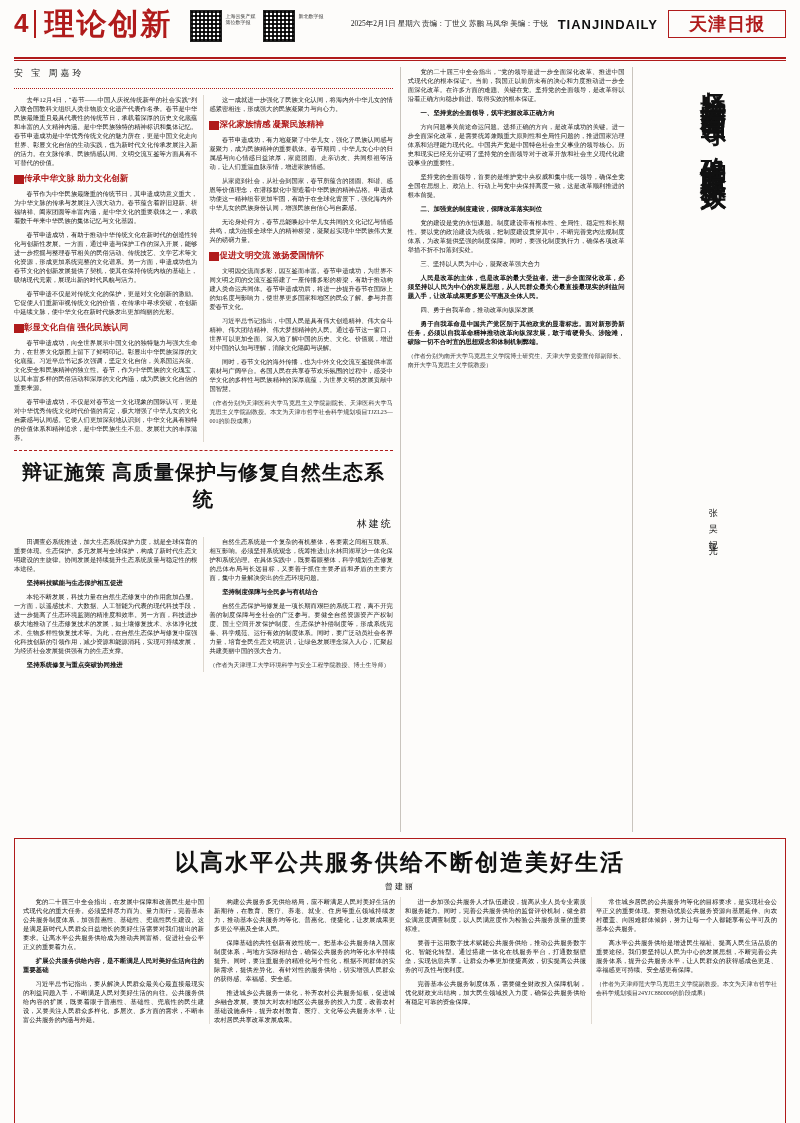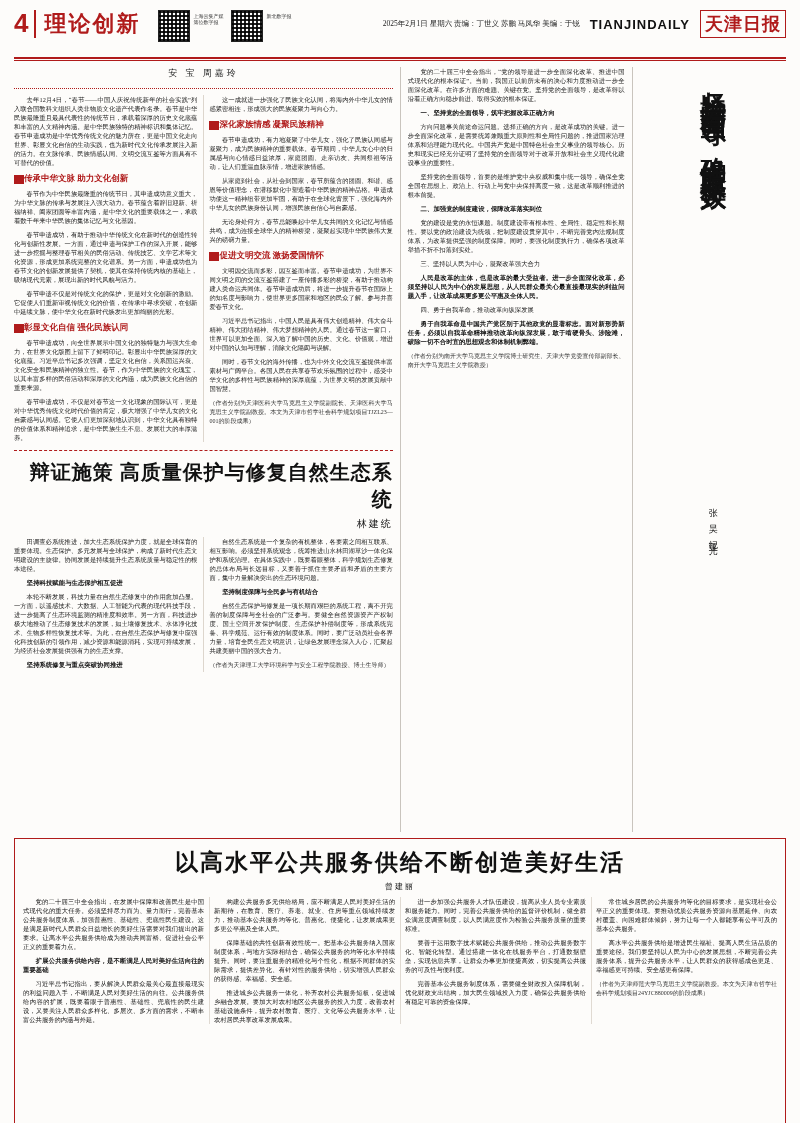--- a/index.html
+++ b/index.html
@@ -9,57 +9,57 @@
     font-family:"Liberation Serif", serif;
     color:#111;
     overflow:hidden;
   }
   .page{position:relative;width:800px;height:1123px;box-sizing:border-box;padding:0 14px;}
 
   
   .masthead{display:flex;align-items:flex-start;padding-top:10px;height:44px;}
   .page-num{font-family:"Liberation Sans",sans-serif;font-weight:bold;font-size:26px;color:#b01b1b;line-height:1;padding-right:6px;}
   .masthead-sep{width:2px;background:#b01b1b;height:28px;margin:0 8px 0 0;}
-  .section-name{font-family:"Liberation Sans",sans-serif;font-weight:bold;font-size:22px;color:#b01b1b;letter-spacing:2px;line-height:28px;}
+  .section-name{font-family:"Liberation Sans",sans-serif;font-weight:bold;font-size:30px;color:#b01b1b;letter-spacing:2px;line-height:28px;}
   .qr{width:30px;height:30px;margin-left:18px;background:
      repeating-linear-gradient(90deg,#222 0 2px,#fff 2px 4px),
      repeating-linear-gradient(0deg,#222 0 2px,transparent 2px 4px);
      background-blend-mode:multiply;border:1px solid #222;}
   .qr2{margin-left:4px;}
   .qr-label{font-size:5px;line-height:6px;color:#333;margin-left:3px;padding-top:4px;width:34px;}
   .masthead-right{margin-left:auto;display:flex;align-items:center;gap:10px;}
   .issue-meta{font-size:7.5px;color:#222;white-space:nowrap;}
   .paper-en{font-family:"Liberation Sans",sans-serif;font-size:13px;letter-spacing:1px;color:#111;font-weight:bold;}
-  .paper-cn{font-family:"Liberation Serif",serif;font-weight:bold;font-size:18px;color:#b01b1b;border:1px solid #b01b1b;padding:1px 4px;letter-spacing:1px;}
+  .paper-cn{font-family:"Liberation Serif",serif;font-weight:bold;font-size:18px;color:#b01b1b;border:1px solid #b01b1b;padding:1px 20px;letter-spacing:1px;}
 
   .rule{height:2px;background:#b01b1b;margin:3px 0 0 0;}
   .rule-thin{height:1px;background:#b01b1b;margin-top:1px;}
 
   
   .body-grid{display:flex;gap:0;margin-top:6px;height:765px;}
   .col-left{width:388px;padding-right:7px;border-right:1px solid #c9c4bd;}
   .col-mid{width:222px;padding:0 7px;border-right:1px solid #c9c4bd;}
   .col-right{width:150px;padding-left:7px;}
 
   .headline{
     font-family:"Liberation Serif",serif;font-weight:bold;
     font-size:35px;letter-spacing:2px;text-align:center;color:#111;
     margin:16px 0 10px 0;line-height:1.15;
   }
-  .byline{text-align:center;font-size:9px;letter-spacing:3px;margin-bottom:8px;color:#222;}
+  .byline{font-size:9px;letter-spacing:3px;margin-bottom:8px;color:#222;}
   .redline{border-top:1px dotted #b01b1b;margin:6px 0;}
 
   .two-col{column-count:2;column-gap:12px;column-rule:1px solid #ddd6cd;}
   p.art{font-size:6.3px;line-height:9px;text-align:justify;margin:0 0 5px 0;text-indent:2em;color:#1a1a1a;}
   .sub-h{font-family:"Liberation Sans",sans-serif;font-weight:bold;font-size:8.5px;color:#b01b1b;margin:6px 0 4px 0;display:flex;align-items:center;gap:0;break-after:avoid;}
   .sub-h .bar{display:inline-block;width:10px;height:9px;background:#b01b1b;flex:none;}
   .note{font-size:6px;line-height:9px;color:#333;text-align:justify;margin-top:6px;}
 
   
-  .mid-title{font-family:"Liberation Serif",serif;font-weight:bold;font-size:20px;letter-spacing:1px;text-align:right;margin:8px 0 4px;}
+  .mid-title{font-family:"Liberation Serif",serif;font-weight:bold;font-size:20px;letter-spacing:1px;text-align:center;margin:8px 0 4px;}
   .mid-byline{text-align:right;font-size:10px;letter-spacing:2px;margin-bottom:6px;}
   .bold-lead{font-weight:bold;font-size:6.4px;line-height:9px;text-align:justify;margin:0 0 5px 0;text-indent:2em;}
 
   
   .vtitle{
     writing-mode:vertical-rl;text-orientation:upright;
     font-family:"Liberation Serif",serif;font-weight:bold;
     font-size:26px;letter-spacing:4px;line-height:34px;
     height:420px;margin:4px auto 0;display:block;
   }

